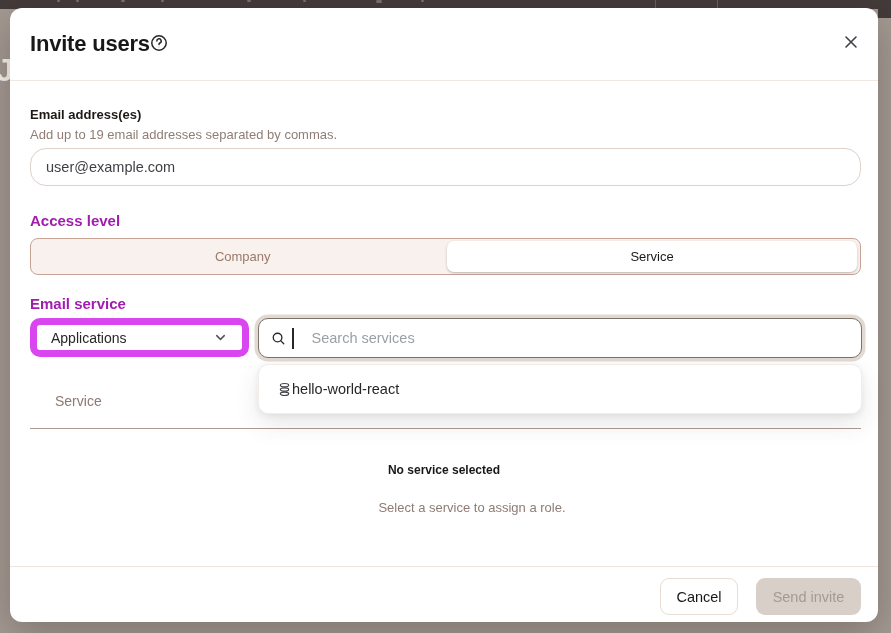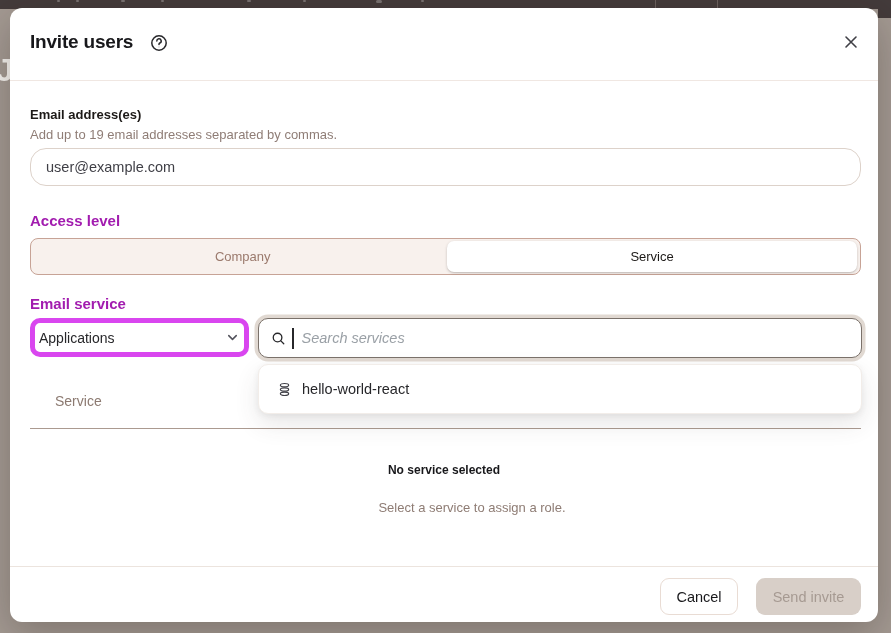--- a/index.html
+++ b/index.html
@@ -20,21 +20,21 @@
     color:#f7f4f1; font-size:32px; font-weight:700; overflow:hidden; z-index:0;
   }
 
   
   .modal {
     position:absolute; left:10px; top:8px; width:868px; height:614px;
     background:#ffffff; border-radius:12px; z-index:2;
     box-shadow:0 12px 40px rgba(30,20,15,.28);
   }
   .modal-header-title {
-    position:absolute; left:20px; top:23px; font-size:19px; font-weight:700;
+    position:absolute; left:20px; top:23px; font-size:22px; font-weight:700;
     color:#18181b; letter-spacing:-.2px;
   }
   .help-btn { position:absolute; left:140px; top:26px; width:18px; height:18px; color:#27272a; cursor:pointer; }
   .close-btn { position:absolute; left:831px; top:24px; width:20px; height:20px; color:#3f3f46; cursor:pointer; }
   .header-divider { position:absolute; left:0; top:72px; width:100%; height:1px; background:#f0e7e2; }
 
   .email-label { position:absolute; left:20px; top:99px; font-size:13px; font-weight:700; color:#1c1917; }
   .email-helper { position:absolute; left:20px; top:119px; font-size:13px; color:#8f7d76; }
   .email-input {
     position:absolute; left:20px; top:140px; width:831px; height:38px;
@@ -57,46 +57,46 @@
   .seg-selected {
     position:absolute; left:50.2%; top:2px; bottom:2px; right:3px;
     background:#fff; border-radius:7px; box-shadow:0 1px 3px rgba(28,25,23,.20), 0 1px 1px rgba(28,25,23,.08);
     display:flex; align-items:center; justify-content:center;
     font-size:13px; font-weight:500; color:#1c1917; cursor:pointer;
   }
 
   .select-service-label { top:287px; }
   .category-select {
     position:absolute; left:20px; top:310px; width:219px; height:39px;
-    border:5px solid #d946ef; border-radius:10px; background:#fff; cursor:pointer;
-    display:flex; align-items:center; padding:0 4px; font-size:14px; color:#27272a;
+    border:7px solid #d946ef; border-radius:10px; background:#fff; cursor:pointer;
+    display:flex; align-items:center; padding:0 14px; font-size:14px; color:#27272a;
   }
   .category-select .chev { margin-left:auto; color:#52525b; width:15px; height:15px; }
 
   .search-box {
     position:absolute; left:248px; top:310px; width:604px; height:40px;
     border:1px solid #7b726b; border-radius:10px; background:#fff;
     box-shadow:0 0 0 3.5px rgba(201,186,173,.55);
     display:flex; align-items:center; padding:0 12px;
   }
   .search-box .sicon { width:15px; height:15px; color:#27272a; flex:none; }
   .caret { width:1.5px; height:21px; background:#27272a; margin-left:6px; flex:none; }
   .search-input {
-    border:none; outline:none; background:transparent; flex:1; margin-left:8px;
-    font-family:"Liberation Sans", sans-serif; font-size:14.5px; color:#1d4ed8;font-style:italic;
+    border:none; outline:none; background:transparent; flex:1; margin-left:18px;
+    font-family:"Liberation Sans", sans-serif; font-size:14.5px; color:#1d4ed8;
   }
   .search-input::placeholder { color:#9aa0a6; }
 
   .results-panel {
     position:absolute; left:248px; top:356px; width:604px; height:50px;
     background:#fff; border:1px solid #f2ede9; border-radius:10px; z-index:6;
     box-shadow:0 10px 24px rgba(68,59,59,.12), 0 2px 6px rgba(68,59,59,.08);
   }
   .result-item {
-    height:100%; display:flex; align-items:center; padding:0 18px; gap:10px;
+    height:100%; display:flex; align-items:center; padding:0 18px; 
     font-size:14.5px; color:#27272a; cursor:pointer; border-radius:10px;
   }
   .result-item .licon { width:15px; height:15px; color:#3f3f46; flex:none; }
 
   .table-header { position:absolute; left:45px; top:385px; font-size:14px; color:#8c7a71; }
   .table-divider { position:absolute; left:20px; top:420px; width:831px; height:1px; background:#ab9a90; }
 
   .empty-title { position:absolute; left:0; top:455px; width:100%; text-align:center; font-size:12px; font-weight:700; color:#18181b; }
   .empty-sub { position:absolute; left:0; top:492px; width:100%; text-align:center; font-size:13px; color:#8e7c74;margin-left:28px; }
 

